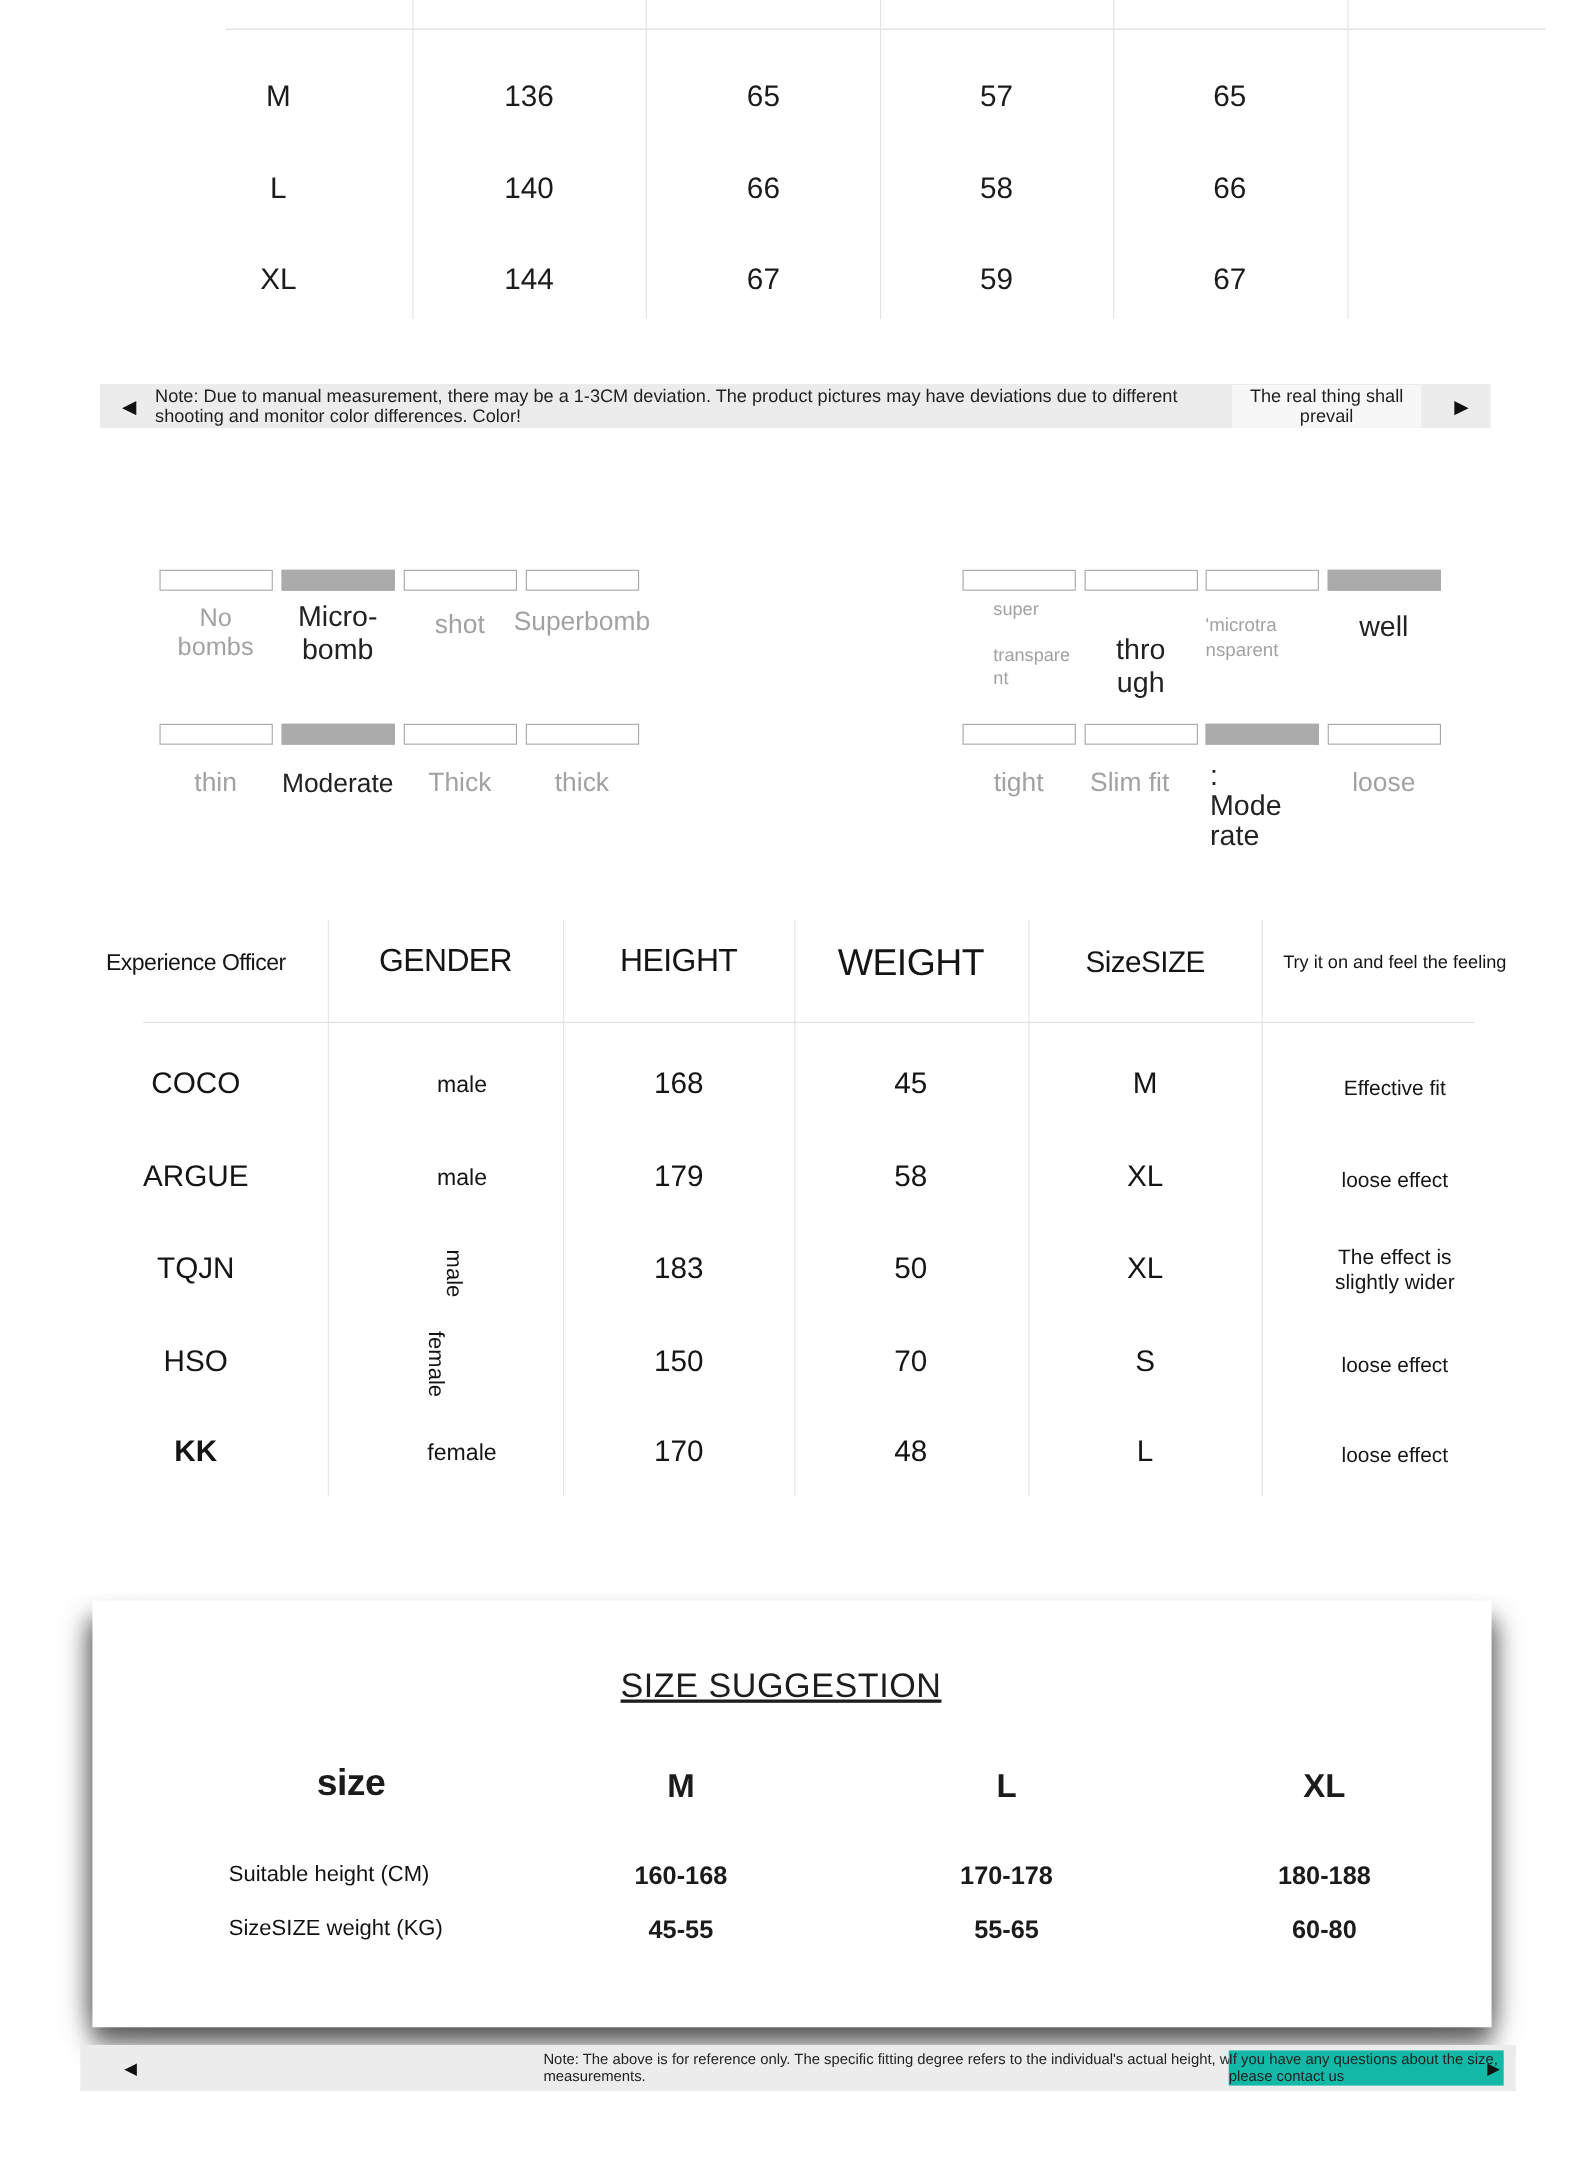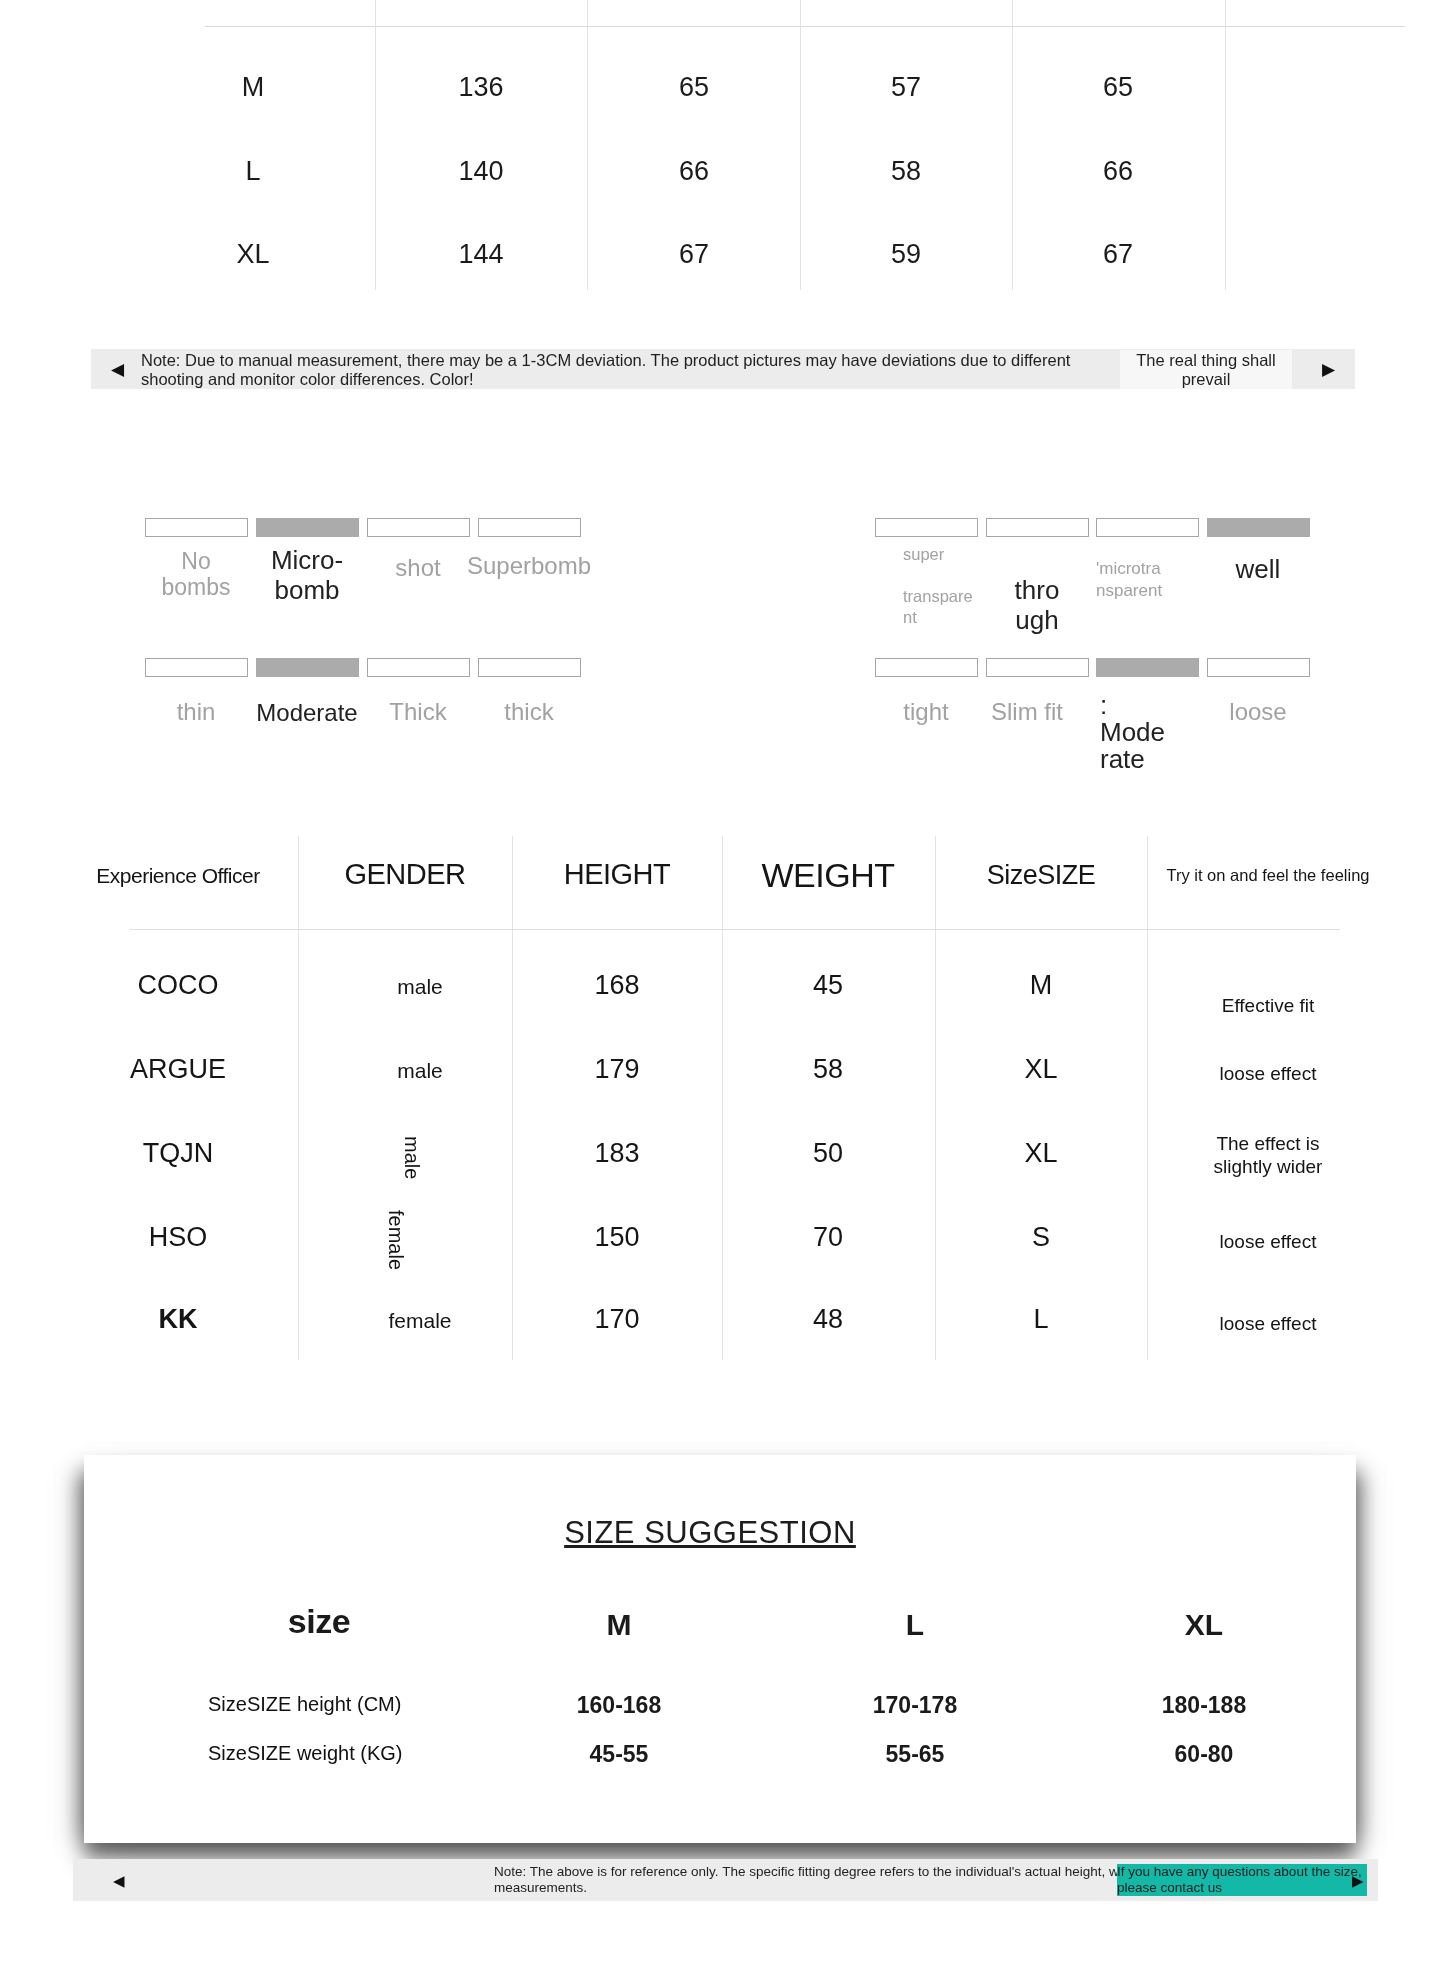--- a/index.html
+++ b/index.html
@@ -138,21 +138,21 @@
     <div class="exp-h" style="left:517px;top:858px;width:200px;font-size:29px;">HEIGHT</div>
     <div class="exp-h" style="left:728px;top:856px;width:200px;font-size:34px;">WEIGHT</div>
     <div class="exp-h" style="left:941px;top:860px;width:200px;font-size:27px;">SizeSIZE</div>
     <div class="exp-h" style="left:1150px;top:866px;width:236px;font-size:16.5px;letter-spacing:0;">Try it on and feel the feeling</div>
 
     <div class="exp-cell" style="left:88px;top:970px;width:180px;font-size:27px;">COCO</div>
     <div class="exp-cell" style="left:340px;top:975px;width:160px;font-size:21px;">male</div>
     <div class="exp-cell num" style="left:537px;top:970px;width:160px;">168</div>
     <div class="exp-cell num" style="left:748px;top:970px;width:160px;">45</div>
     <div class="exp-cell" style="left:961px;top:970px;width:160px;font-size:27px;">M</div>
-    <div class="exp-cell effect" style="left:1158px;top:978px;width:220px;margin-top:16px;">Effective fit</div>
+    <div class="exp-cell effect" style="left:1158px;top:978px;width:220px;">Effective fit</div>
 
     <div class="exp-cell" style="left:88px;top:1054px;width:180px;font-size:27px;">ARGUE</div>
     <div class="exp-cell" style="left:340px;top:1059px;width:160px;font-size:21px;">male</div>
     <div class="exp-cell num" style="left:537px;top:1054px;width:160px;">179</div>
     <div class="exp-cell num" style="left:748px;top:1054px;width:160px;">58</div>
     <div class="exp-cell" style="left:961px;top:1054px;width:160px;font-size:27px;">XL</div>
     <div class="exp-cell effect" style="left:1158px;top:1062px;width:220px;">loose effect</div>
 
     <div class="exp-cell" style="left:88px;top:1138px;width:180px;font-size:27px;">TQJN</div>
     <div class="exp-cell vertical" style="left:400px;top:1110px;height:96px;font-size:20px;">male</div>
@@ -179,21 +179,21 @@
 
   <div class="card" style="left:84px;top:1455px;width:1272px;height:388px;"></div>
 
   <div class="sg-title" style="left:410px;top:1515px;width:600px;text-decoration:underline;">SIZE SUGGESTION</div>
 
   <div class="sg-corner" style="left:239px;top:1602px;width:160px;text-align:center;">size</div>
   <div class="sg-col" style="left:539px;top:1608px;width:160px;">M</div>
   <div class="sg-col" style="left:835px;top:1608px;width:160px;">L</div>
   <div class="sg-col" style="left:1124px;top:1608px;width:160px;">XL</div>
 
-  <div class="sg-rowlbl" style="left:208px;top:1693px;">SizeSIZE height (CM)</div>
+  <div class="sg-rowlbl" style="left:208px;top:1693px;">Suitable height (CM)</div>
   <div class="sg-val" style="left:539px;top:1692px;width:160px;">160-168</div>
   <div class="sg-val" style="left:835px;top:1692px;width:160px;">170-178</div>
   <div class="sg-val" style="left:1124px;top:1692px;width:160px;">180-188</div>
 
   <div class="sg-rowlbl" style="left:208px;top:1742px;">SizeSIZE weight (KG)</div>
   <div class="sg-val" style="left:539px;top:1741px;width:160px;">45-55</div>
   <div class="sg-val" style="left:835px;top:1741px;width:160px;">55-65</div>
   <div class="sg-val" style="left:1124px;top:1741px;width:160px;">60-80</div>
 
   <div class="notebar" style="left:73px;top:1859px;width:1305px;height:42px;"></div>

